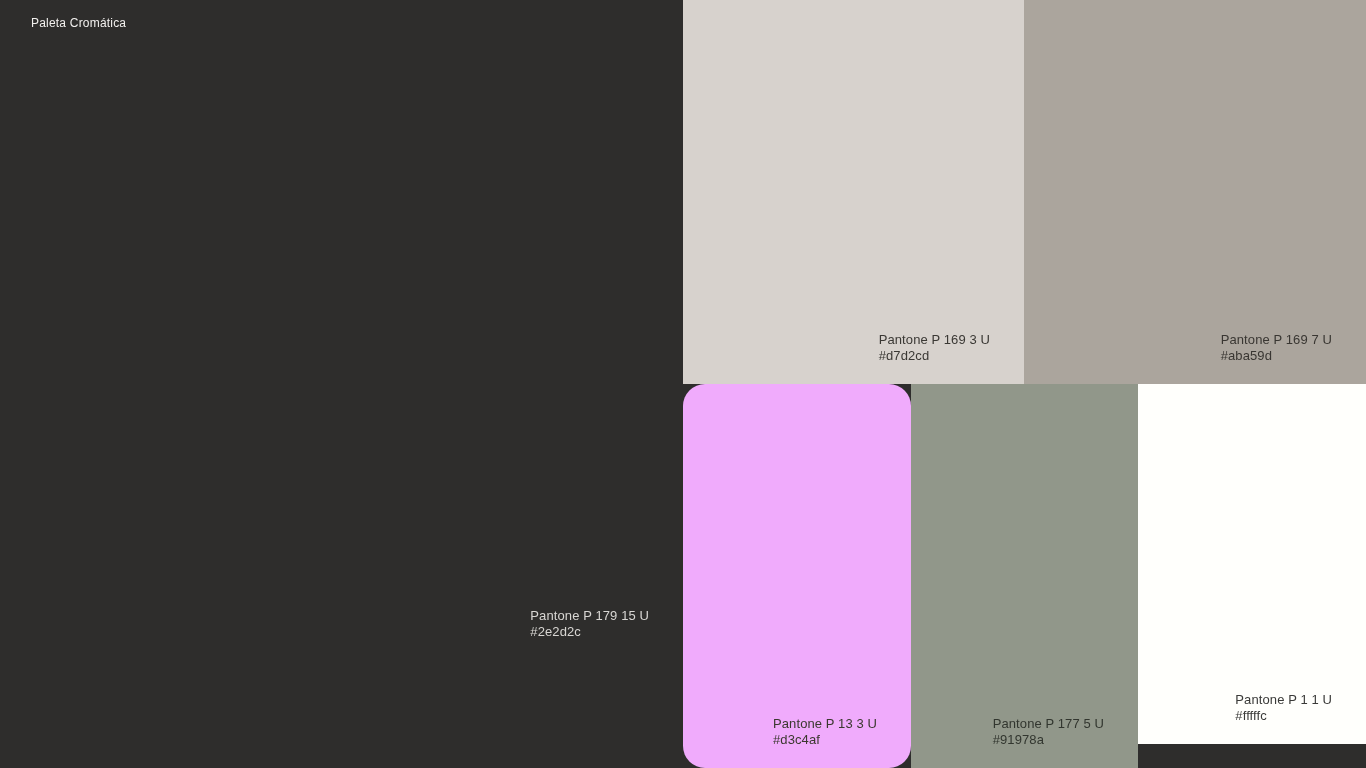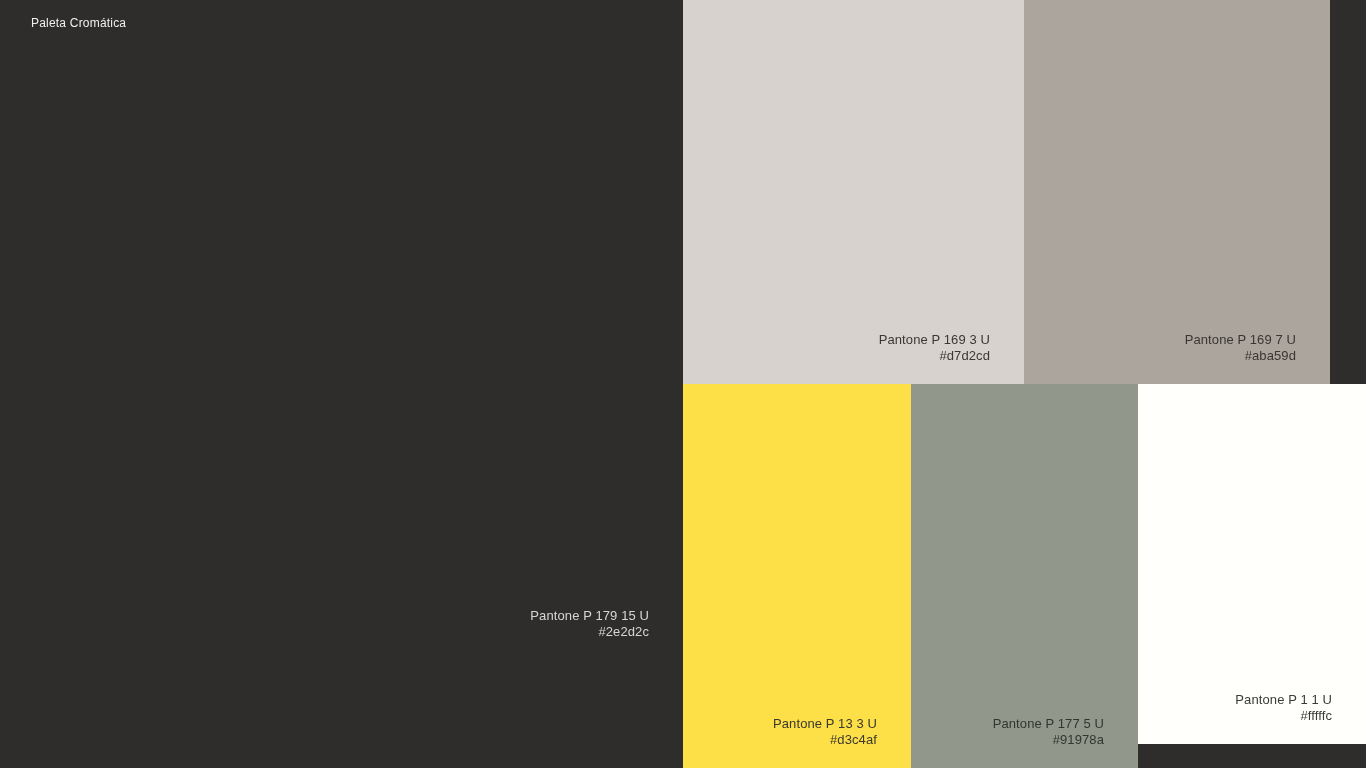--- a/index.html
+++ b/index.html
@@ -20,21 +20,21 @@
 
   .swatch {
     position: absolute;
     box-sizing: border-box;
   }
 
   .swatch-label {
     position: absolute;
     right: 34px;
     bottom: 20px;
-    text-align: right;
+    text-align: left;
     font-size: 13px;
     line-height: 16px;
     letter-spacing: 0.1px;
     white-space: nowrap;
   }
 
   .swatch-label .name,
   .swatch-label .hex {
     display: block;
   }
@@ -45,21 +45,21 @@
     top: 15px;
     font-size: 12px;
     line-height: 16px;
     color: #f2f0ee;
     letter-spacing: 0.2px;
   }
 
   
   .s-dark   { left: 0;     top: 0;   width: 683px; height: 660px; }
   .s-light  { left: 683px; top: 0;   width: 341px; height: 384px; }
-  .s-taupe  { left: 1024px;top: 0;   width: 306px; height: 384px; }
+  .s-taupe  { left: 1024px;top: 0;   width: 342px; height: 384px; }
   .s-tan    { left: 683px; top: 384px; width: 228px; height: 384px; }
   .s-sage   { left: 911px; top: 384px; width: 227px; height: 384px; padding-left: 36px; }
   .s-white  { left: 1138px;top: 384px; width: 228px; height: 360px; }
 </style>
 </head>
 <body>
 
 <div id="palette-canvas">
 
   <div class="swatch s-dark" style="background:#2e2d2c;">
@@ -77,21 +77,21 @@
     </div>
   </div>
 
   <div class="swatch s-taupe" style="background:#aba59d;">
     <div class="swatch-label" style="color:#393632;">
       <span class="name">Pantone P 169 7 U</span>
       <span class="hex">#aba59d</span>
     </div>
   </div>
 
-  <div class="swatch s-tan" style="background:#fde047;">
+  <div class="swatch s-tan" style="background:#f0abfc;border-radius:22px;">
     <div class="swatch-label" style="color:#3b382f;">
       <span class="name">Pantone P 13 3 U</span>
       <span class="hex">#d3c4af</span>
     </div>
   </div>
 
   <div class="swatch s-sage" style="background:#91978a;">
     <div class="swatch-label" style="color:#32362f;">
       <span class="name">Pantone P 177 5 U</span>
       <span class="hex">#91978a</span>

